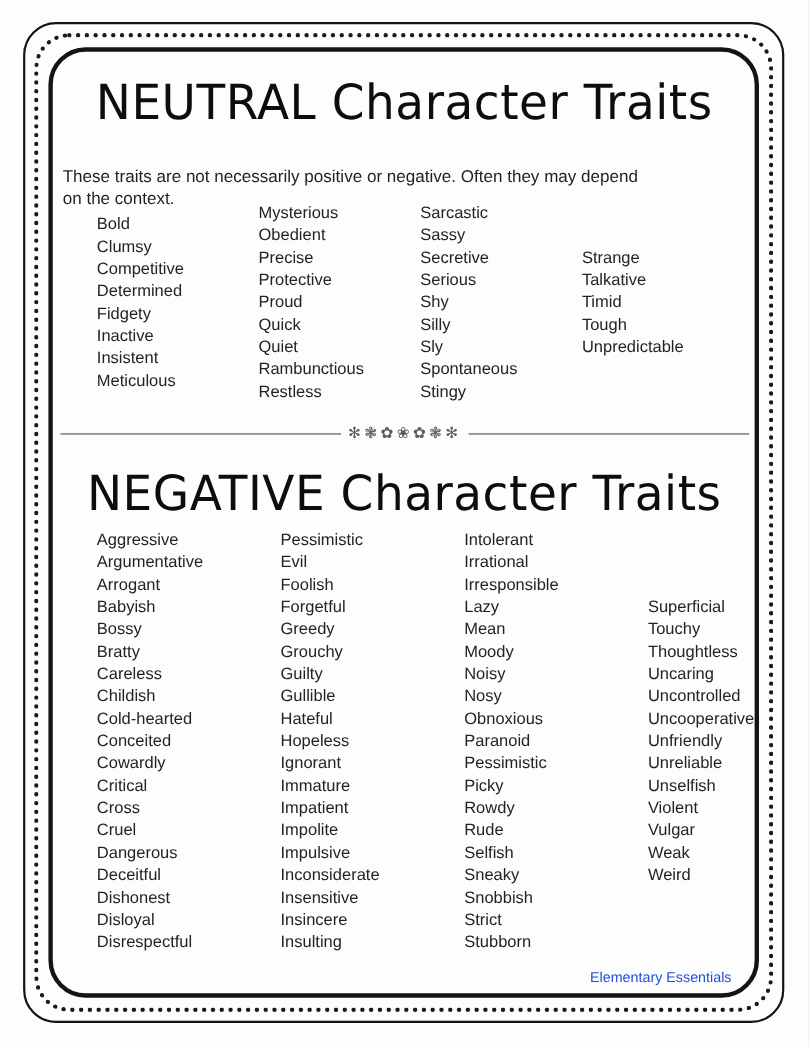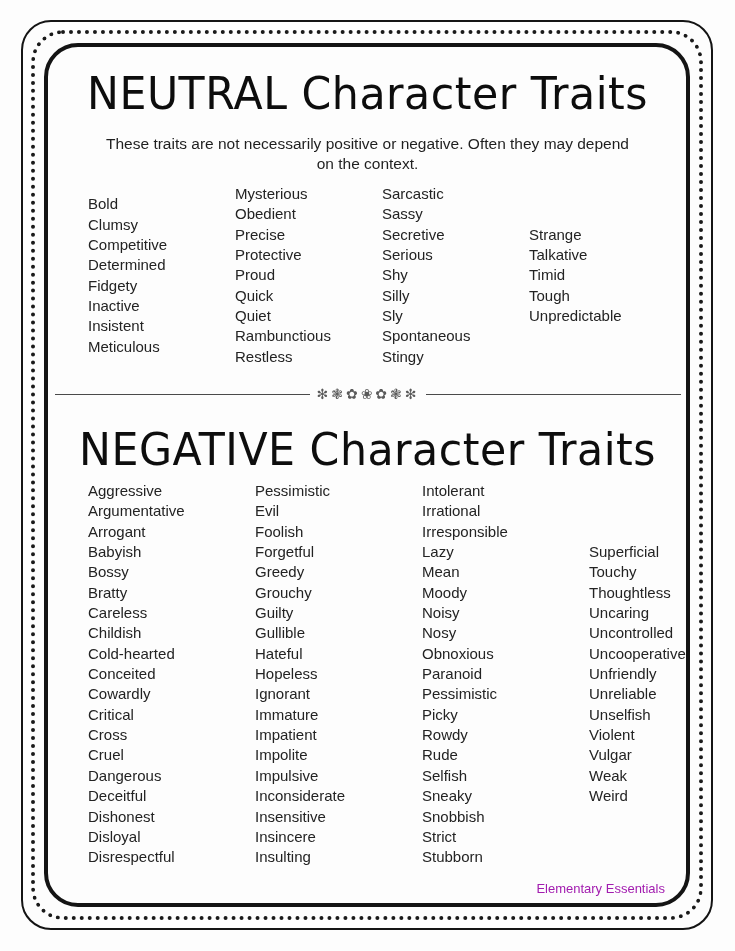--- a/index.html
+++ b/index.html
@@ -29,21 +29,21 @@
     margin: 0; text-align: center;
     font-family: "DejaVu Sans", sans-serif;
     font-weight: 400; font-size: 44px; letter-spacing: 0.5px;
     color: #0d0d0d;
     transform: scaleX(0.97);
   }
   .title-neutral { top: 68px; }
   .title-negative { top: 424px; }
   .subtitle {
     position: absolute; top: 134px; left: 40px; right: 40px;
-    margin: 0; text-align: center; white-space: pre-line;
+    margin: 17px; text-align: left; white-space: pre-line;
     font-size: 15.5px; line-height: 20px; color: #1f1f1f;
   }
   .traits {
     position: absolute; left: 88px; right: 46px;
     display: flex; align-items: center;
   }
   .traits-neutral { top: 184px; }
   .traits-negative { top: 481px; gap: 20px; }
   .trait-col { width: 147px; flex: 0 0 147px; }
   .trait-col:last-child { flex: 0 0 auto; }
@@ -57,21 +57,21 @@
   }
   .divider .rule { flex: 1 1 auto; border-top: 1.2px solid #4a4a4a; }
   .divider .ornament {
     flex: 0 0 auto; padding: 0 6px;
     font-family: "DejaVu Sans", sans-serif;
     font-size: 14px; letter-spacing: 3px; color: #5a5a5a;
     line-height: 14px;
   }
   .footer {
     position: absolute; top: 881px; right: 70px;
-    font-size: 13px; color: #a21caf;
+    font-size: 13px; color: #1d4ed8;
   }
 </style>
 </head>
 <body>
 
 <div class="page">
 
   <div class="border-outer"></div>
   <div class="border-dotted"></div>
   <div class="border-inner"></div>

